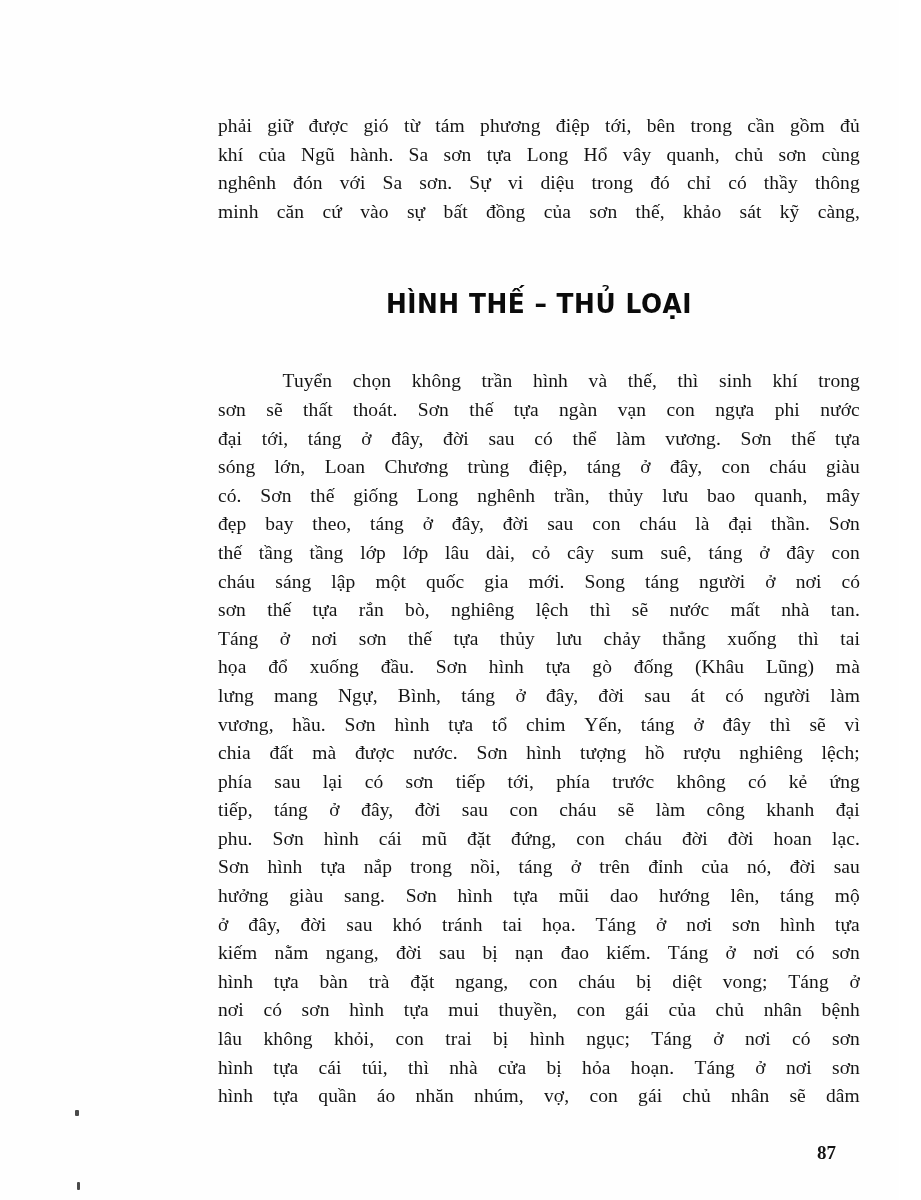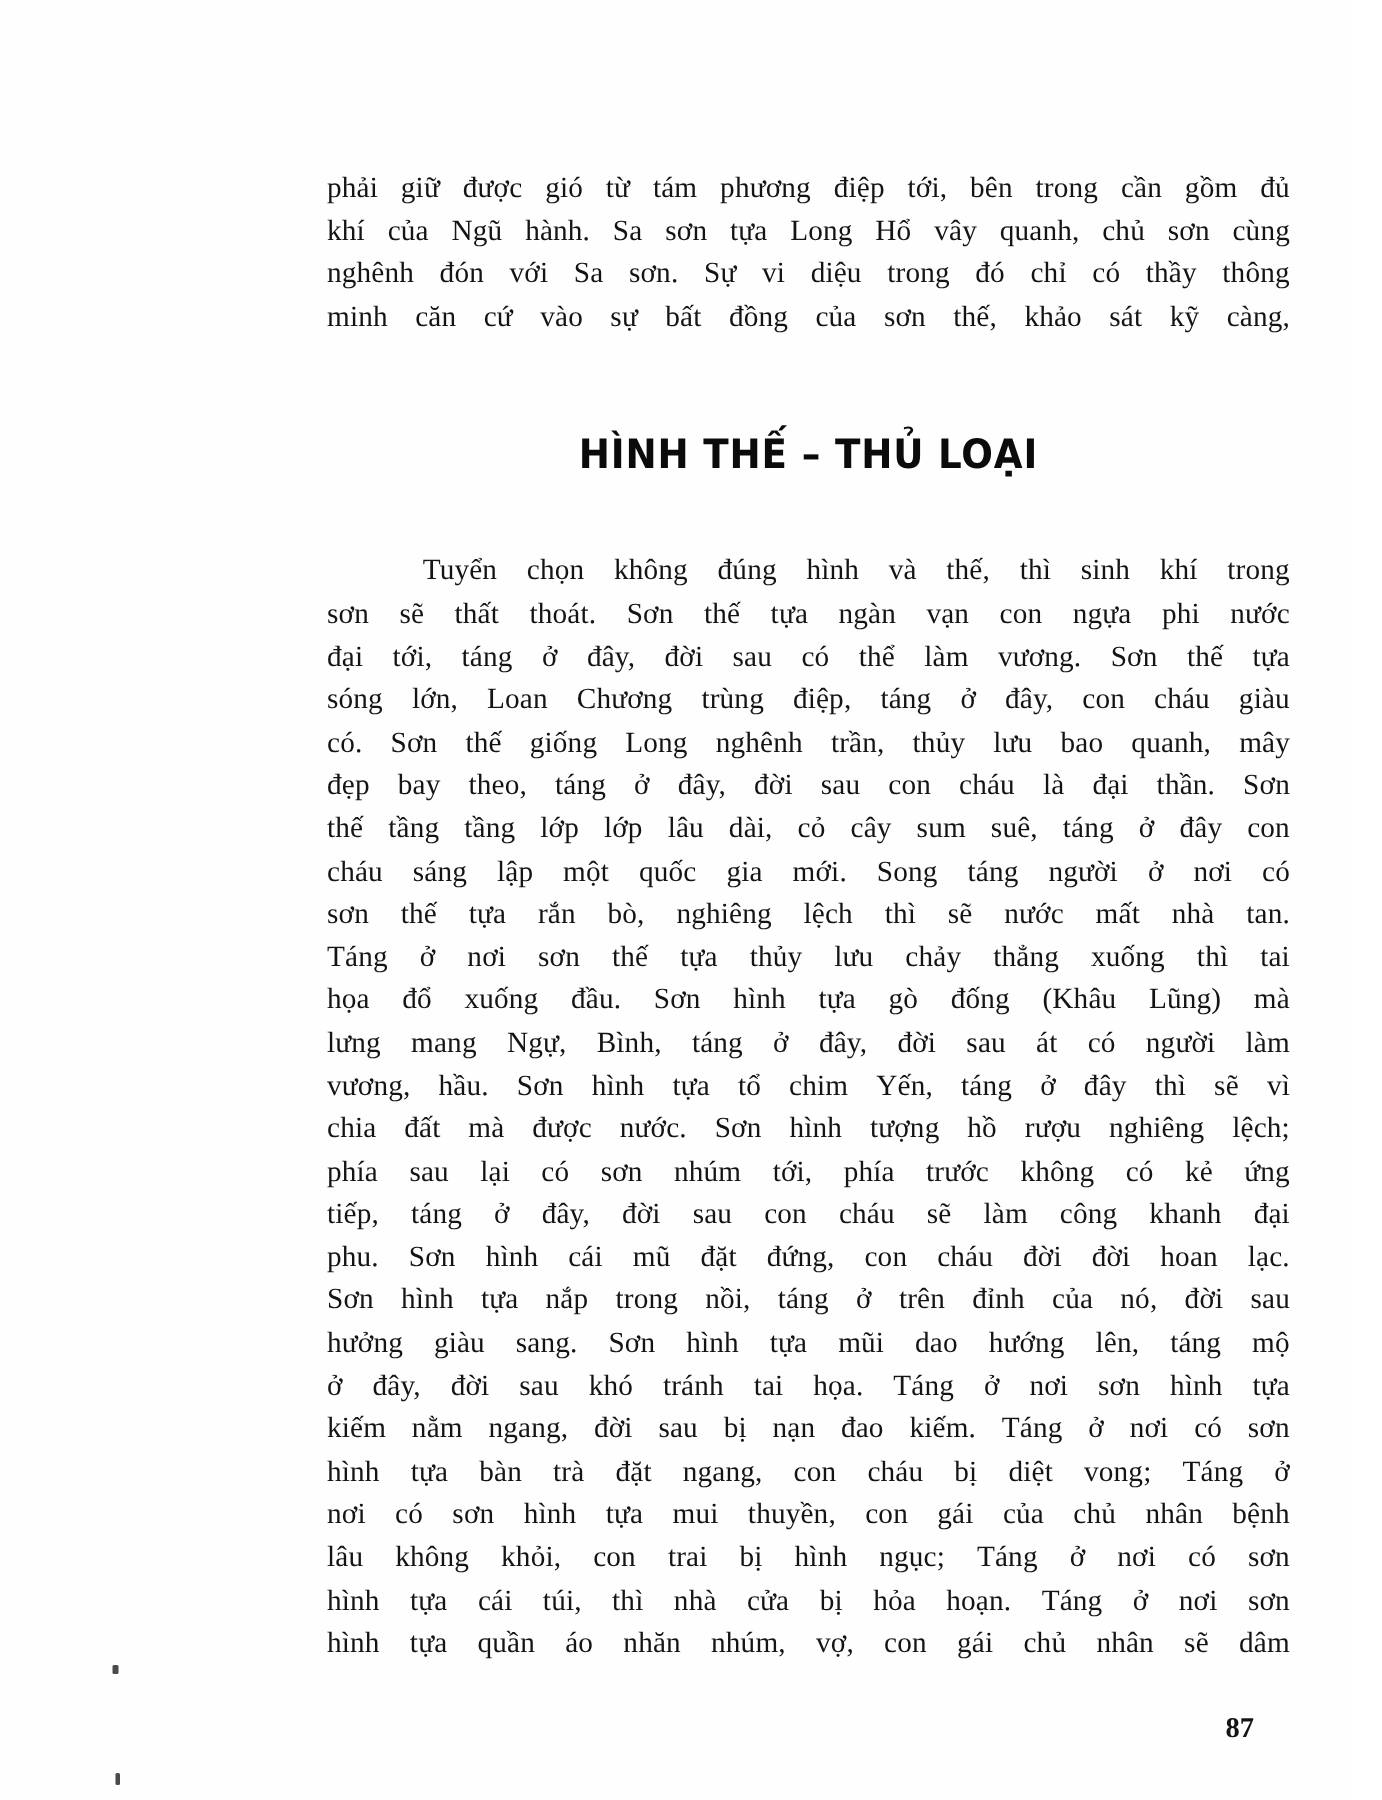--- a/index.html
+++ b/index.html
@@ -161,21 +161,21 @@
     <h2 class="heading">HÌNH THẾ – THỦ LOẠI</h2>
 
     <div class="gap-after-heading"></div>
 
     <div class="para" id="para2">
         <div class="line">
           <span class="lead"></span>
           <span>Tuyển</span>
           <span>chọn</span>
           <span>không</span>
-          <span>đúng</span>
+          <span>trần</span>
           <span>hình</span>
           <span>và</span>
           <span>thế,</span>
           <span>thì</span>
           <span>sinh</span>
           <span>khí</span>
           <span>trong</span>
         </div>
         <div class="line">
           <span>sơn</span>
@@ -372,21 +372,21 @@
           <span>rượu</span>
           <span>nghiêng</span>
           <span>lệch;</span>
         </div>
         <div class="line">
           <span>phía</span>
           <span>sau</span>
           <span>lại</span>
           <span>có</span>
           <span>sơn</span>
-          <span>nhúm</span>
+          <span>tiếp</span>
           <span>tới,</span>
           <span>phía</span>
           <span>trước</span>
           <span>không</span>
           <span>có</span>
           <span>kẻ</span>
           <span>ứng</span>
         </div>
         <div class="line">
           <span>tiếp,</span>

